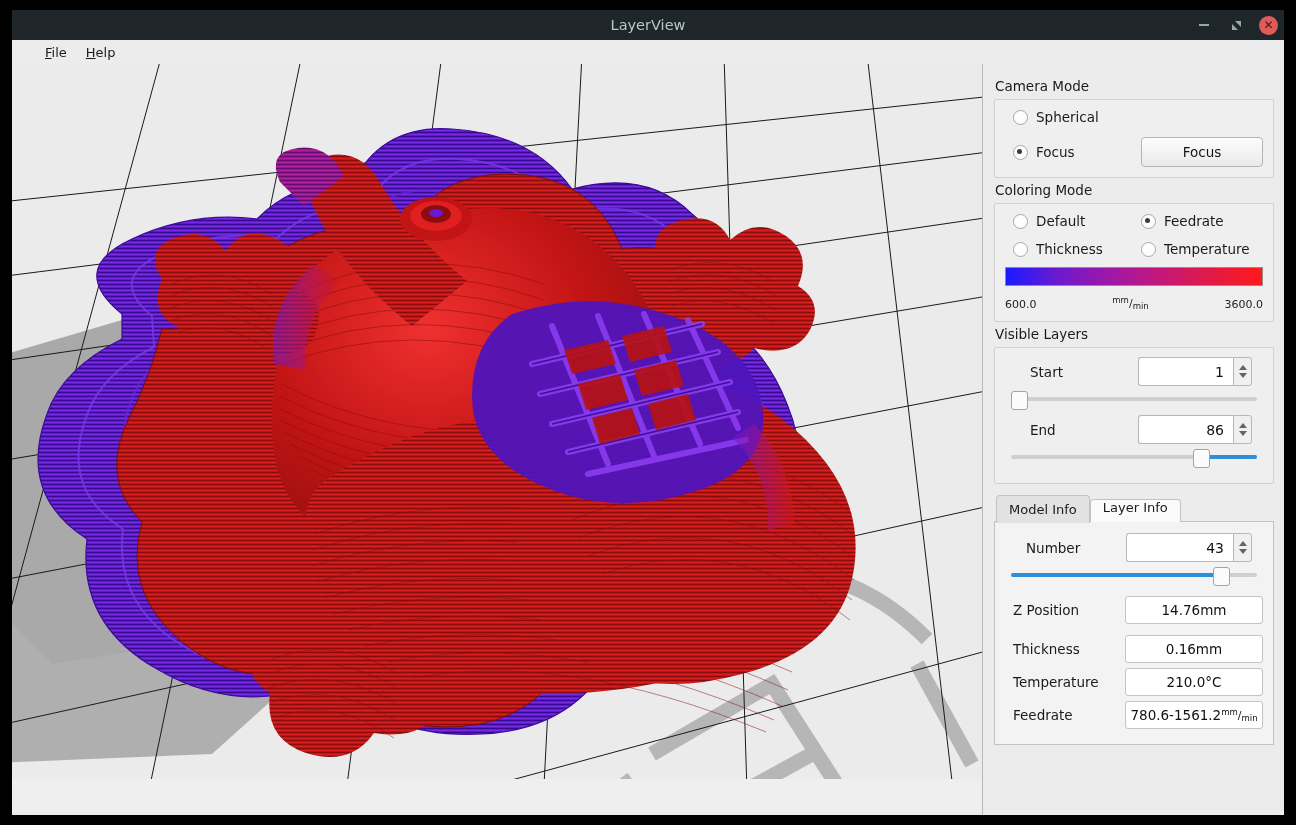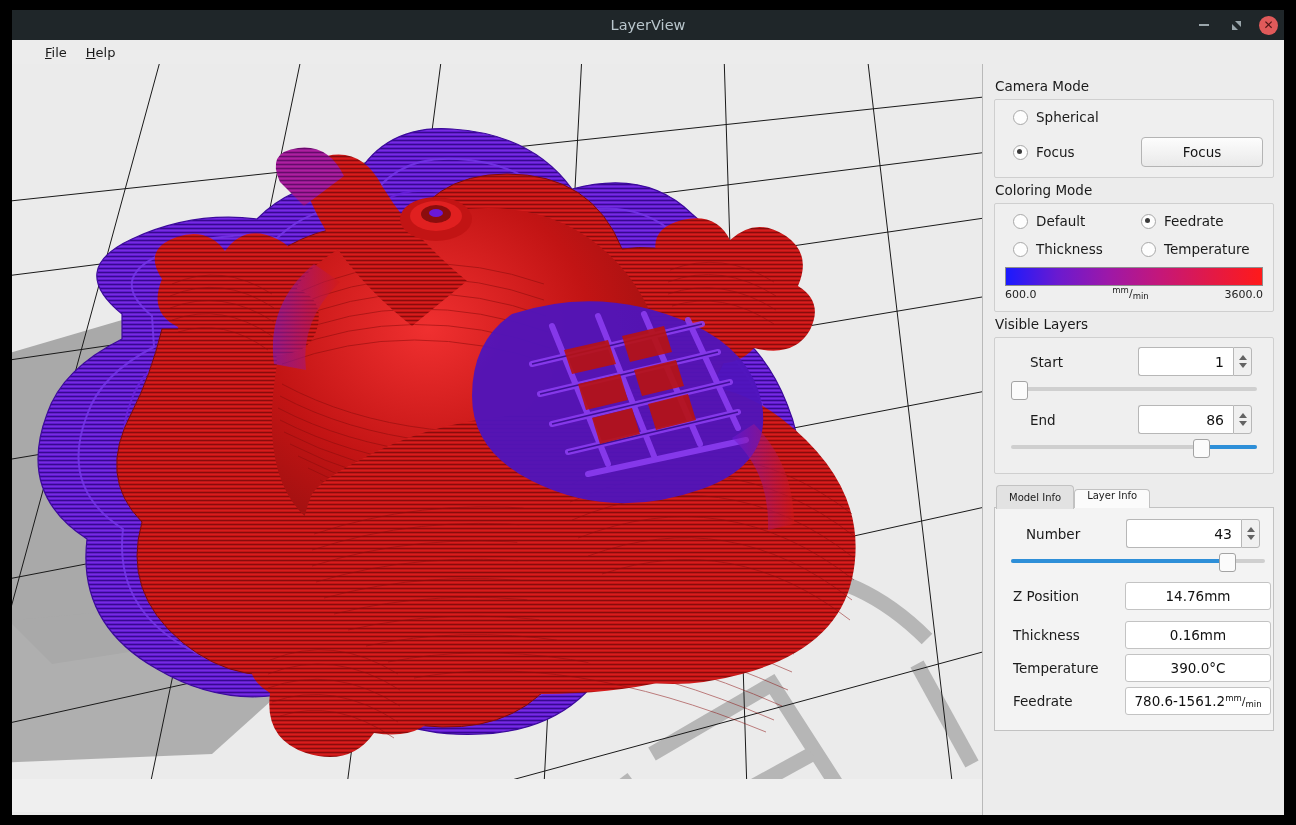--- a/index.html
+++ b/index.html
@@ -51,21 +51,21 @@
   .rdot.on::after{content:"";position:absolute;left:3px;top:3px;width:5px;height:5px;
                   border-radius:50%;background:#3a3a3a;}
 
   .btn{border:1px solid #b4b4b4;border-radius:4px;font-size:13.5px;color:#141414;
        background:linear-gradient(#fdfdfd,#e9e9e9);padding:6px 0;text-align:center;
        cursor:pointer;}
 
   .cbar{height:17px;border:1px solid #8e8e8e;margin-top:10px;
         background:linear-gradient(to right,#1a1aff,#6a1ad0,#9d18a8,#c4177a,#e21947,#ff1a1a);}
   .cbar-labels{display:flex;justify-content:space-between;align-items:flex-start;
-               font-size:11px;color:#222;margin-top:2px;}
+               font-size:11px;color:#222;margin-top:12px;}
   .frac{display:inline-flex;align-items:center;font-size:8.5px;line-height:1;}
   .frac .n{transform:translateY(-3px);}
   .frac .s{font-size:11px;padding:0 0px;transform:translateY(0px);}
   .frac .d{transform:translateY(3px);}
 
   .fieldrow{display:flex;align-items:center;margin:2px 11px;}
   .flabel{font-size:13.5px;color:#1a1a1a;width:108px;padding-left:14px;}
   .spin{flex:1 1 auto;display:flex;height:29px;}
   .spin .val{flex:1 1 auto;background:#fff;border:1px solid #b7b7b7;border-right:none;
              border-radius:3px 0 0 3px;display:flex;align-items:center;
@@ -82,25 +82,25 @@
          border-radius:2px;}
   .fill{position:absolute;top:8px;height:4px;background:#2e8fd8;border-radius:2px;}
   .knob{position:absolute;top:2px;width:15px;height:17px;background:#fbfbfb;
         border:1px solid #a3a3a3;border-radius:3px;cursor:pointer;}
 
   .ro{flex:1 1 auto;height:26px;background:#fff;border:1px solid #c3c3c3;
       border-radius:3px;display:flex;align-items:center;justify-content:center;
       font-size:13.5px;color:#111;}
 
   .tabs{display:flex;align-items:flex-end;margin-top:10px;padding-left:2px;}
-  .tab{font-size:10px;color:#1a1a1a;padding:6px 12px 6px 12px;
+  .tab{font-size:13px;color:#1a1a1a;padding:6px 12px 6px 12px;
        border:1px solid #c2c2c2;border-bottom:none;border-radius:4px 4px 0 0;
        background:#e2e2e2;cursor:pointer;position:relative;top:1px;}
   .tab.active{background:#fbfbfb;top:0;padding-top:0;padding-bottom:7px;z-index:2;}
-  .tabbody{border:1px solid #c2c2c2;background:#f3f3f3;padding:9px 2px 10px 10px;
+  .tabbody{border:1px solid #c2c2c2;background:#f3f3f3;padding:9px 10px 10px 10px;
            margin-top:-1px;}
 </style>
 </head>
 <body>
 
 <div id="app">
 
   <div class="titlebar">
     <div class="title-text">LayerView</div>
     <div class="winbtns">
@@ -492,21 +492,21 @@
         <div class="fieldrow" style="margin:11px 0;">
           <div class="flabel" style="width:112px;padding-left:8px;">Z Position</div>
           <div class="ro">14.76mm</div>
         </div>
         <div class="fieldrow" style="margin:5px 0;">
           <div class="flabel" style="width:112px;padding-left:8px;">Thickness</div>
           <div class="ro">0.16mm</div>
         </div>
         <div class="fieldrow" style="margin:5px 0;">
           <div class="flabel" style="width:112px;padding-left:8px;">Temperature</div>
-          <div class="ro">390.0°C</div>
+          <div class="ro">210.0°C</div>
         </div>
         <div class="fieldrow" style="margin:5px 0;">
           <div class="flabel" style="width:112px;padding-left:8px;">Feedrate</div>
           <div class="ro">
             <span>780.6-1561.2</span>
             <span class="frac">
               <span class="n">mm</span>
               <span class="s">/</span>
               <span class="d">min</span>
             </span>

